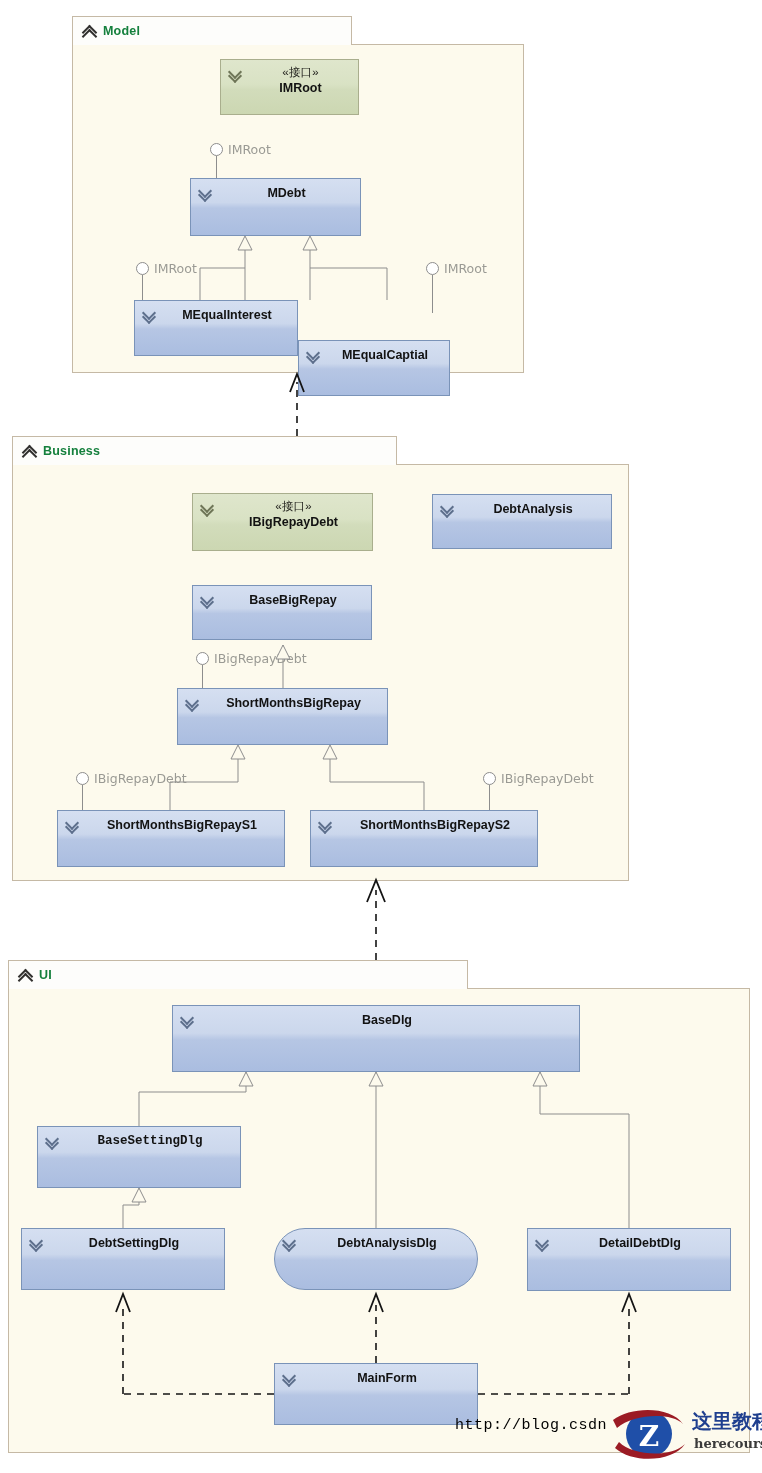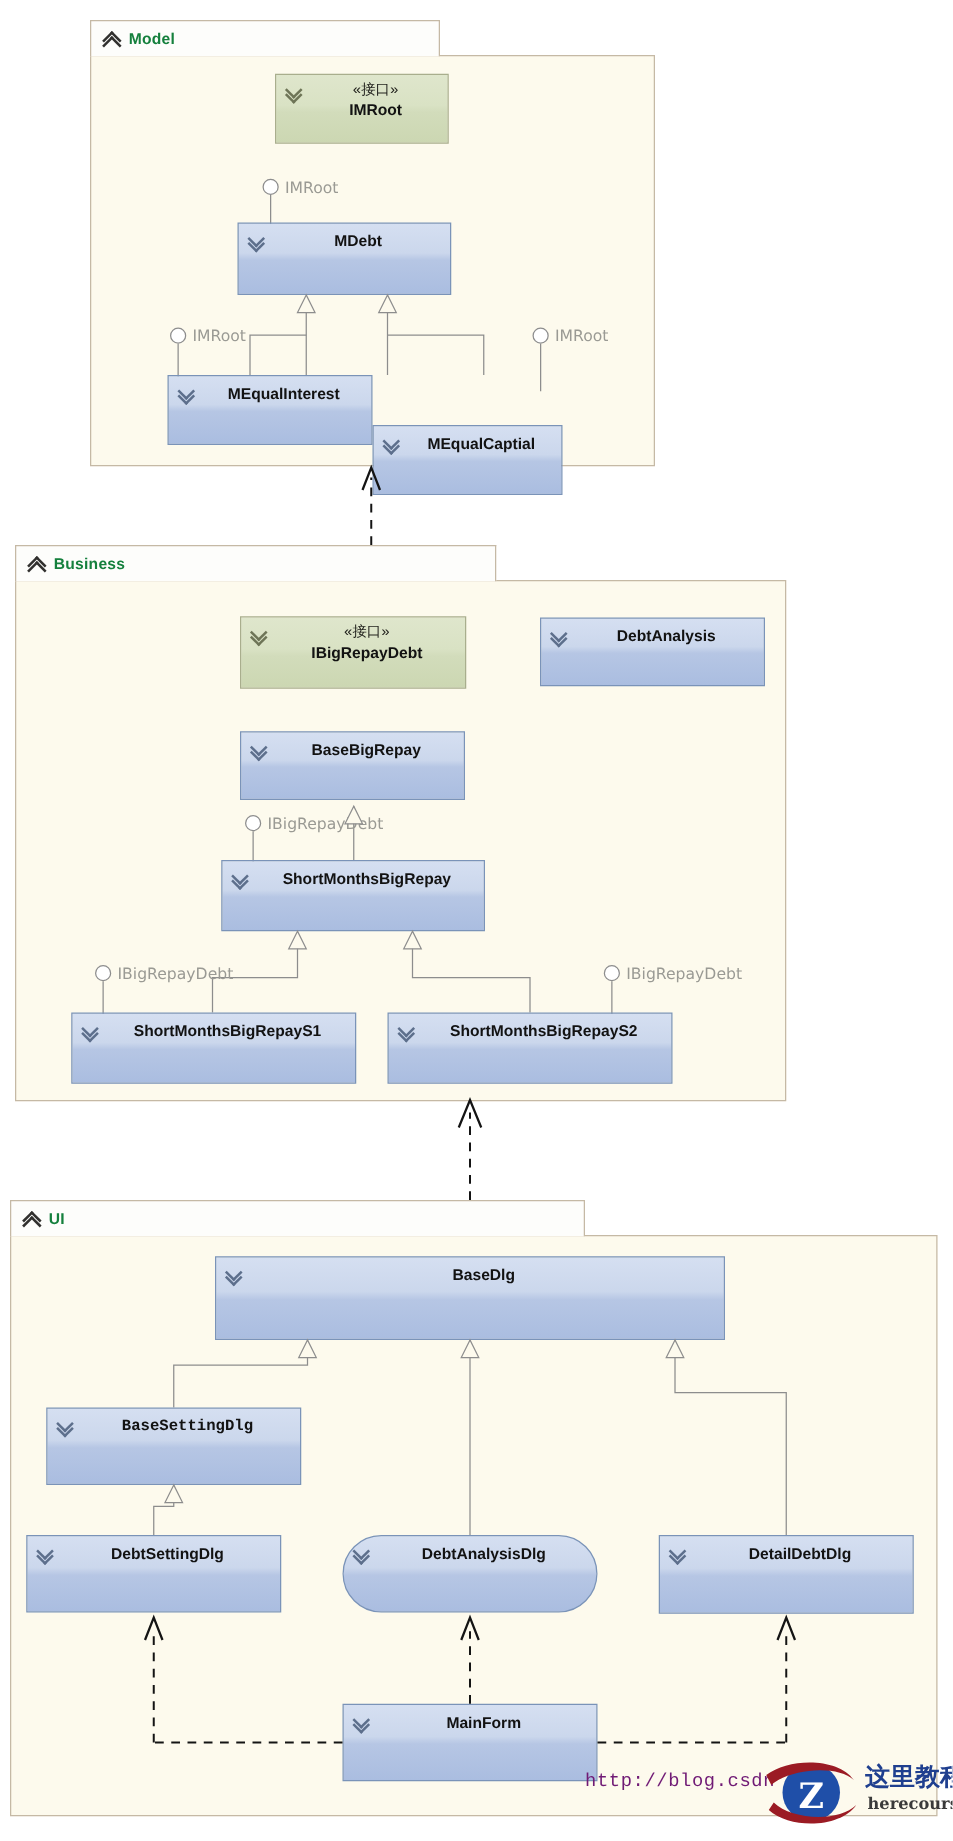--- a/index.html
+++ b/index.html
@@ -113,23 +113,23 @@
     font-size:12.5px;color:#9a9a94;white-space:nowrap;
     font-family:"DejaVu Sans",sans-serif;
   }
 
   
   #wires{position:absolute;left:0;top:0;width:762px;height:1473px;z-index:4;}
   #wires2{position:absolute;left:0;top:0;width:762px;height:1473px;z-index:7;pointer-events:none;}
 
   
   .wm-url{
-    position:absolute;left:468px;top:1417px;
+    position:absolute;left:455px;top:1417px;
     font-family:"Liberation Mono","DejaVu Sans Mono",monospace;
-    font-size:15px;color:#701a75;letter-spacing:.5px;
+    font-size:15px;color:#000000;letter-spacing:.5px;
     white-space:nowrap;z-index:9;
   }
   .wm-logo{position:absolute;left:605px;top:1404px;z-index:10;}
   .wm-cn{
     position:absolute;left:692px;top:1408px;
     font-size:20px;font-weight:bold;color:#1f3f8f;
     font-family:"DejaVu Sans",sans-serif;white-space:nowrap;z-index:10;
   }
   .wm-en{
     position:absolute;left:694px;top:1436px;

